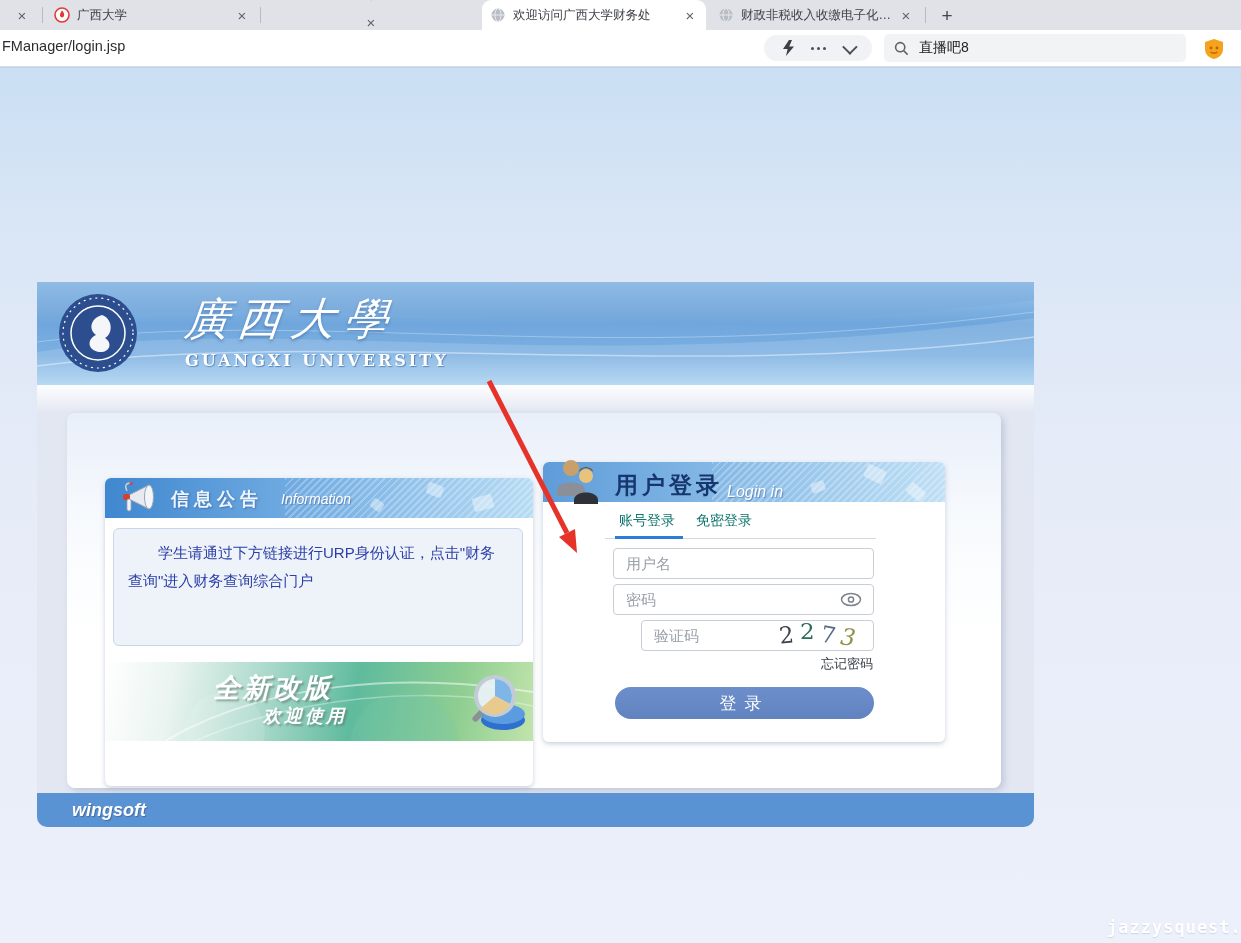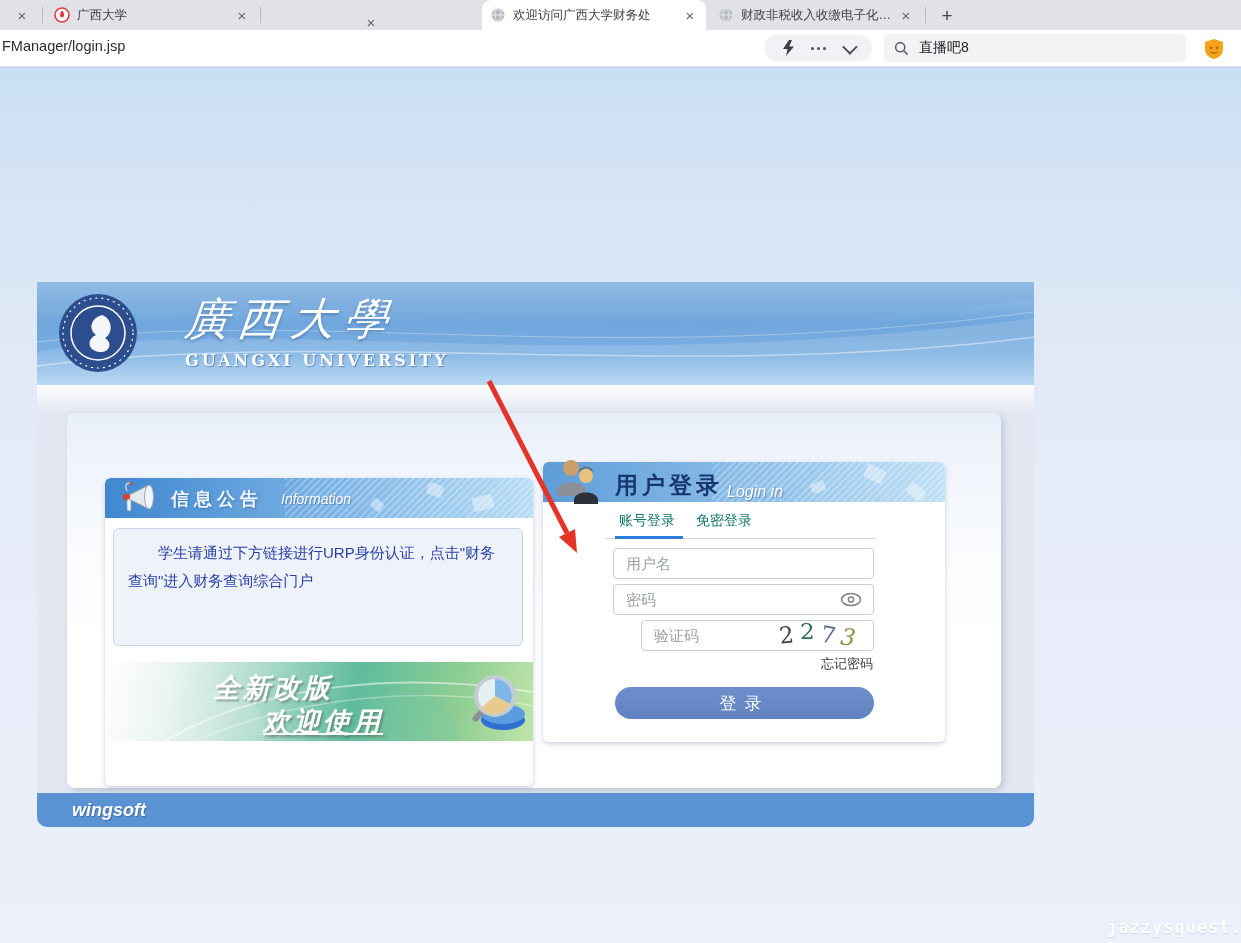--- a/index.html
+++ b/index.html
@@ -69,22 +69,22 @@
   .infotitle-en{position:absolute;left:176px;top:13px;font-size:14px;font-style:italic;color:#ffffff;
     text-shadow:1px 1px 1px rgba(60,100,160,.6);}
   .infobody{position:absolute;left:8px;top:50px;width:410px;height:118px;background:#eef2f9;
     border:1px solid #c9d5ea;border-radius:6px;box-sizing:border-box;padding:10px 14px;}
   .infobody p{margin:0;color:#2b3fa8;font-size:15px;line-height:1.85;text-indent:2em;}
   .promo{position:absolute;left:0px;top:180px;width:428px;height:79px;overflow:hidden;border-top:4px solid #fff;
     background:linear-gradient(100deg,#ffffff 0%,#eaf4f0 16%,#a8d8ca 38%,#5fbb9d 58%,#8fce92 82%,#c2e4ab 100%);}
   .promo .arcs{position:absolute;left:0;top:0;}
   .promo .l1{position:absolute;left:108px;top:8px;font-size:27px;font-weight:bold;font-style:italic;
     color:#ffffff;text-shadow:2px 2px 2px rgba(90,110,100,.55);letter-spacing:3px;}
-  .promo .l2{position:absolute;left:158px;top:42px;font-size:27px;font-weight:bold;font-style:italic;
-    color:#ffffff;text-shadow:2px 2px 2px rgba(90,110,100,.55);letter-spacing:3px;text-decoration:underline;}
+  .promo .l2{position:absolute;left:158px;top:42px;font-size:18px;font-weight:bold;font-style:italic;
+    color:#ffffff;text-shadow:2px 2px 2px rgba(90,110,100,.55);letter-spacing:3px;}
   .promoicon{position:absolute;right:6px;top:6px;}
   
   .loginpeople{position:absolute;left:8px;top:-6px;}
   .logintitle{position:absolute;left:72px;top:8px;font-size:23px;font-weight:bold;color:#17366e;letter-spacing:4px;}
   .logintitle-en{position:absolute;left:184px;top:12px;font-size:16px;font-style:italic;color:#ffffff;
     text-shadow:1px 1px 1px rgba(60,100,160,.6);margin-top:9px;}
   .logintabs{position:absolute;left:0;top:48px;width:402px;height:30px;}
   .ltab{position:absolute;top:2px;font-size:14px;color:#0f766e;cursor:pointer;}
   .ltab.t1{left:76px;}
   .ltab.t2{left:153px;}

